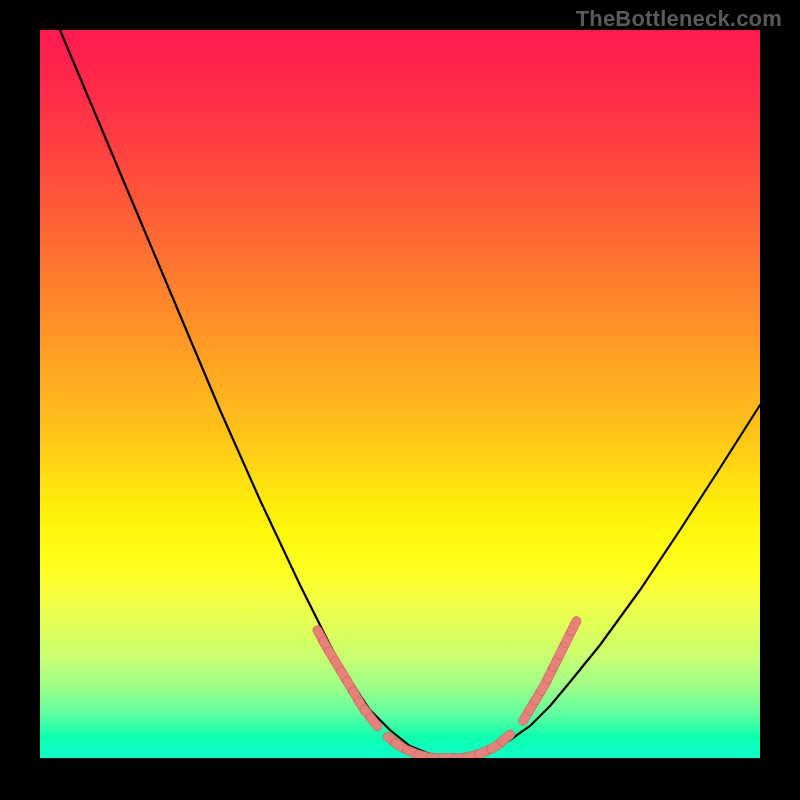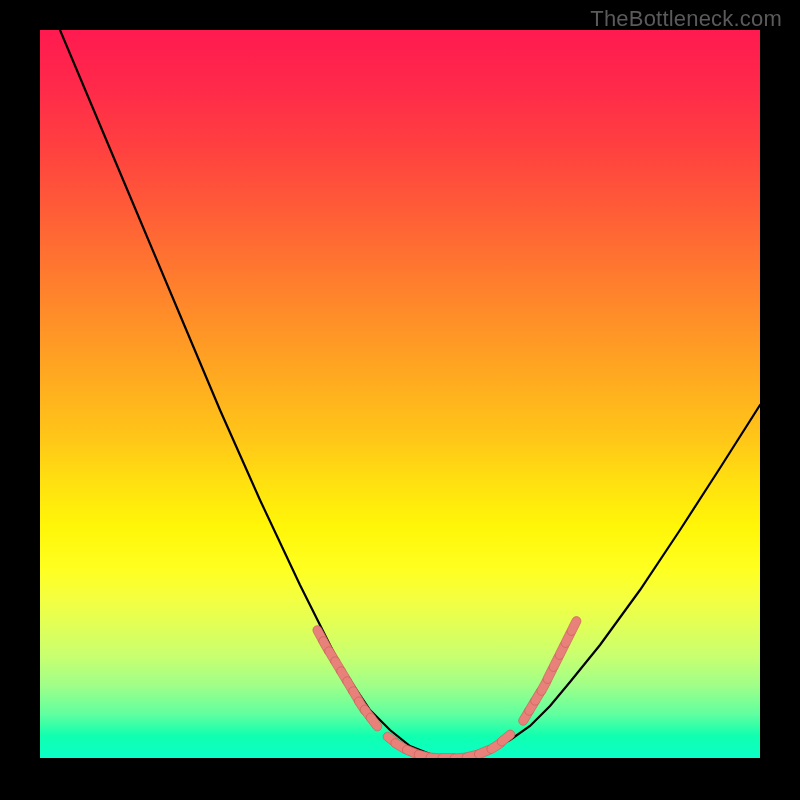--- a/index.html
+++ b/index.html
@@ -10,21 +10,21 @@
     position: relative;
     overflow: hidden;
     font-family: Arial, sans-serif;
   }
   .watermark {
     position: absolute;
     top: 6px;
     right: 18px;
     color: #5a5a5a;
     font-size: 22px;
-    font-weight: normal;
+    font-weight: bold;
     z-index: 10;
     letter-spacing: 0.2px;
     text-align: right;
   }
   .plot-area {
     position: absolute;
     left: 40px;
     top: 30px;
     width: 720px;
     height: 728px;

